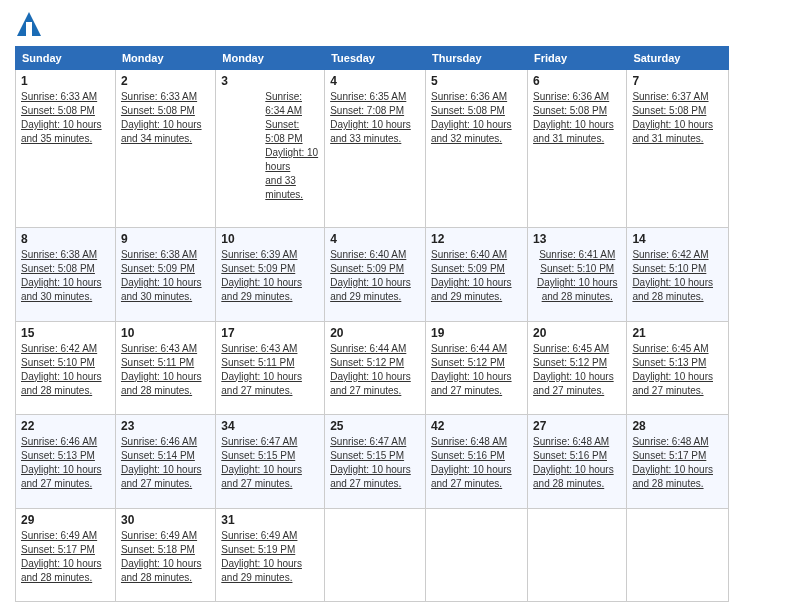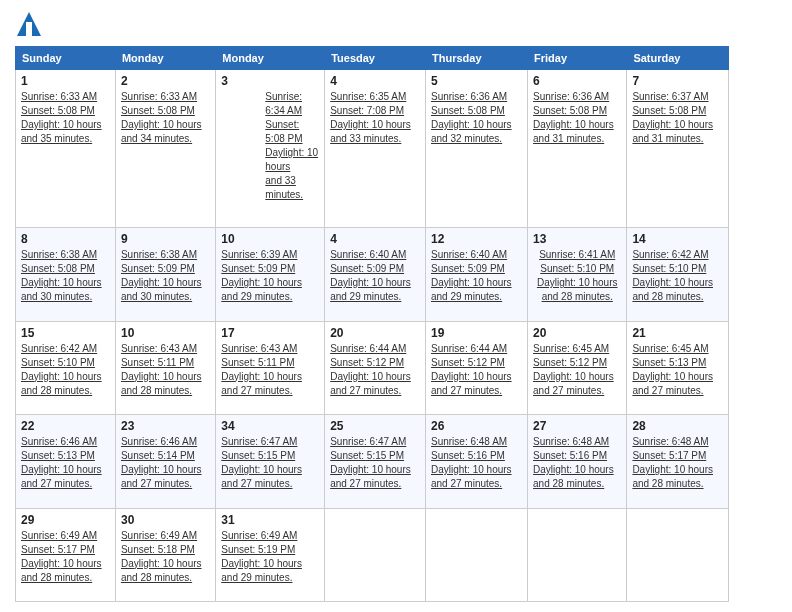--- a/index.html
+++ b/index.html
@@ -312,21 +312,21 @@
 and 27 minutes.</div>
           </td>
           <td>
             <span class="day-number">25</span>
             <div class="day-info" style="white-space: pre-line;">Sunrise: 6:47 AM
 Sunset: 5:15 PM
 Daylight: 10 hours
 and 27 minutes.</div>
           </td>
           <td>
-            <span class="day-number">26</span>
+            <span class="day-number">42</span>
             <div class="day-info" style="white-space: pre-line;">Sunrise: 6:48 AM
 Sunset: 5:16 PM
 Daylight: 10 hours
 and 27 minutes.</div>
           </td>
           <td>
             <span class="day-number">27</span>
             <div class="day-info" style="white-space: pre-line;">Sunrise: 6:48 AM
 Sunset: 5:16 PM
 Daylight: 10 hours

